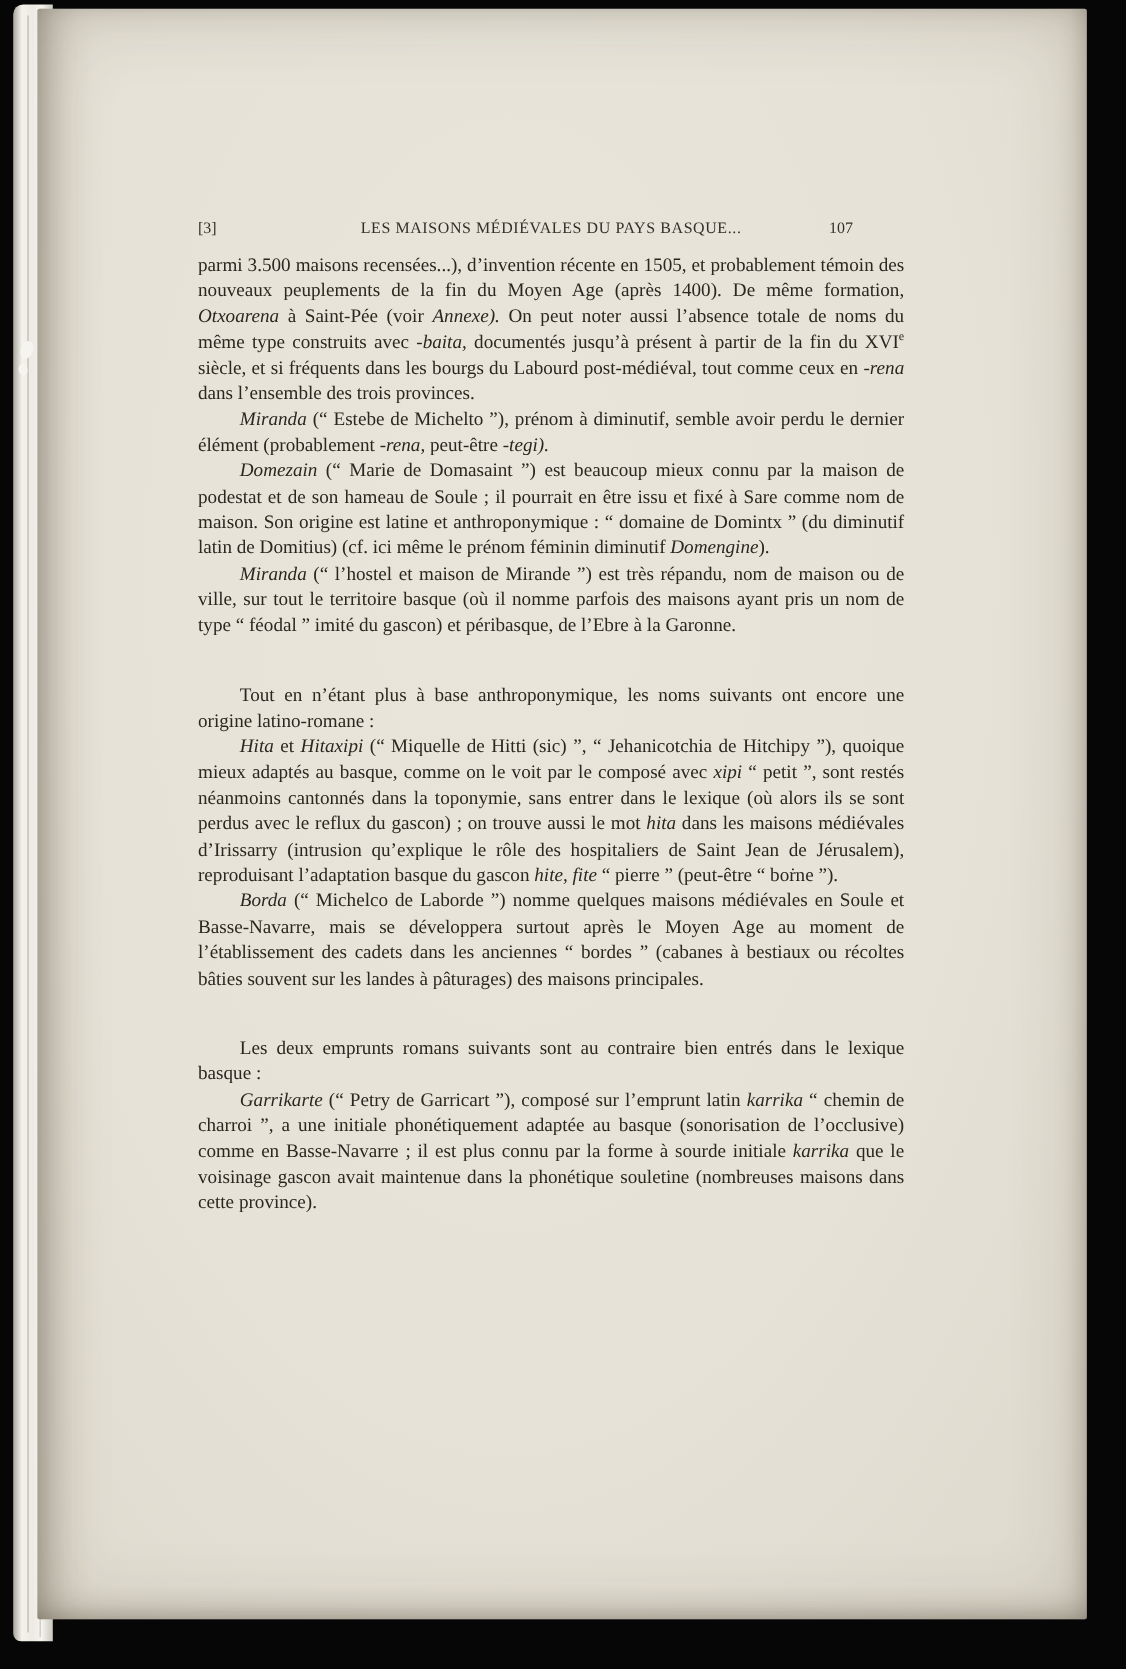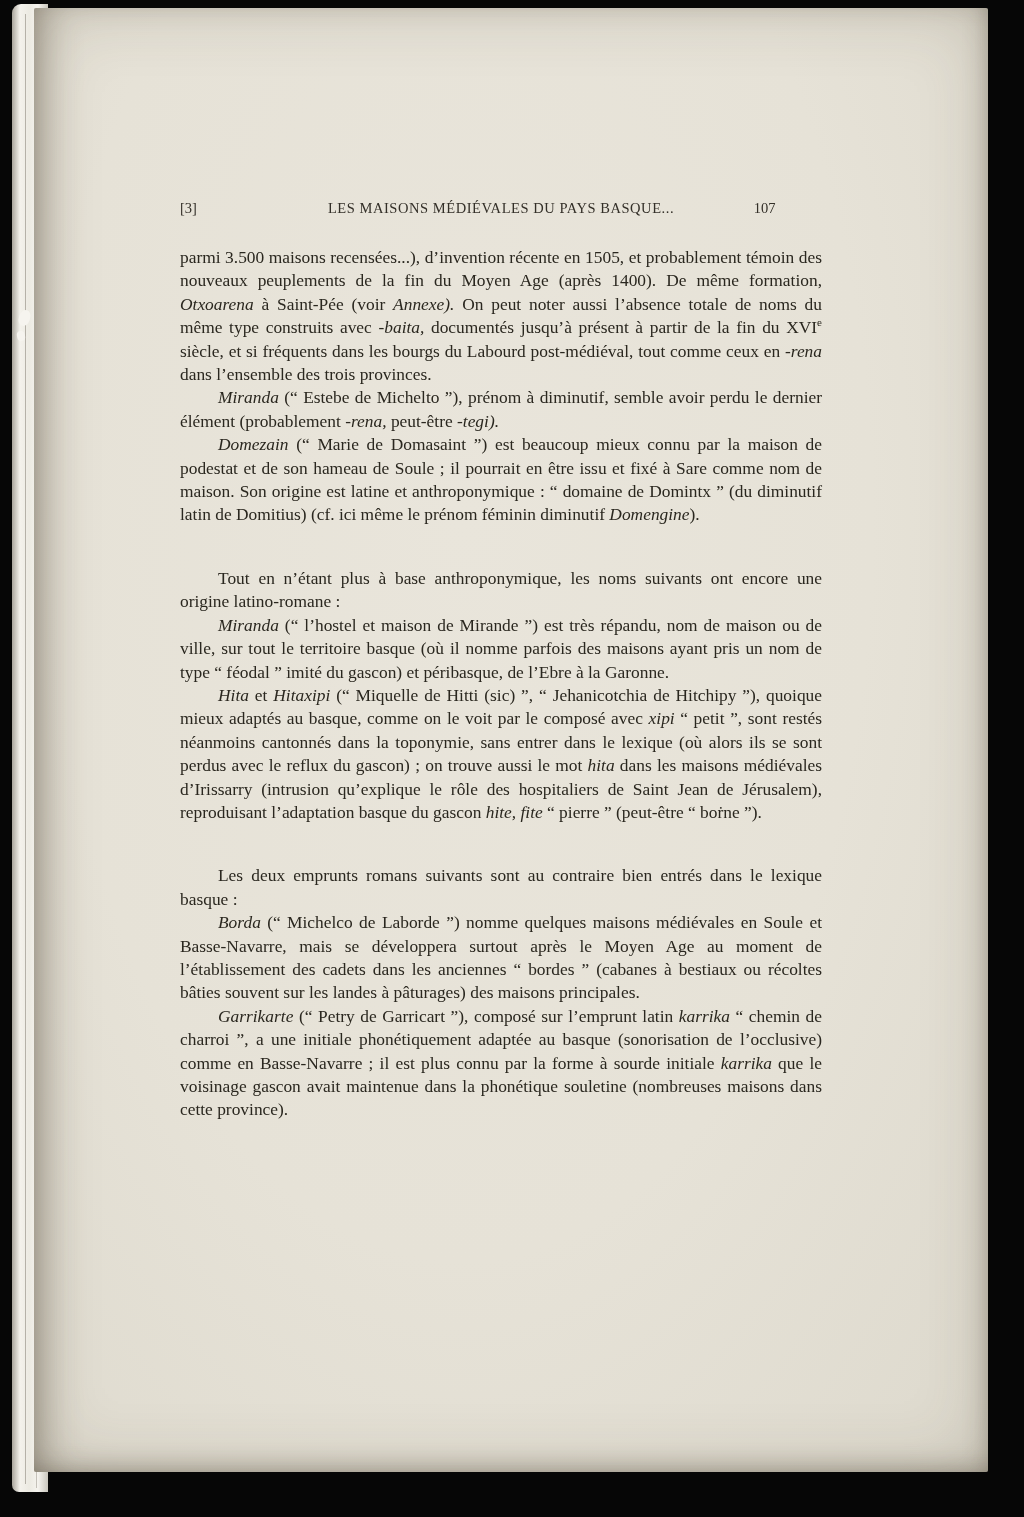--- a/index.html
+++ b/index.html
@@ -45,21 +45,21 @@
   .header {
     display:flex; align-items:baseline;
     margin-top:192px;
     font-size:14.5px;
     color:#332f28;
   }
   .header .section { flex:0 0 115px; }
   .header .title  { flex:1; text-align:center; letter-spacing:.55px; white-space:nowrap; }
   .header .pageno { flex:0 0 115px; text-align:center; }
   .body {
-    margin-top:29px;
+    margin-top:12px;
     font-size:17.4px;
     line-height:23.4px;
     color:var(--ink,#2a271f);
     text-align:justify;
   }
   p.para { margin:0; }
   p.para.indent { text-indent:38px; }
   p.para.gap { margin-top:40px; }
   .it { font-style:italic; }
   sup { font-size:11px; line-height:0; vertical-align:super; }
@@ -78,23 +78,23 @@
       <div class="header">
         <span class="section">[3]</span>
         <span class="title">LES MAISONS MÉDIÉVALES DU PAYS BASQUE...</span>
         <span class="pageno">107</span>
       </div>
 
       <div class="body">
           <p class="para"><span>parmi 3.500 maisons recensées...), d’invention récente en 1505, et probablement témoin des nouveaux peuplements de la fin du Moyen Age (après 1400). De même formation, </span><span class="it">Otxoarena</span><span> à Saint-Pée (voir </span><span class="it">Annexe).</span><span> On peut noter aussi l’absence totale de noms du même type construits avec </span><span class="it">-baita,</span><span> documentés jusqu’à présent à partir de la fin du XVI</span><sup>e</sup><span> siècle, et si fréquents dans les bourgs du Labourd post-médiéval, tout comme ceux en </span><span class="it">-rena</span><span> dans l’ensemble des trois provinces.</span></p>
           <p class="para indent"><span class="it">Miranda</span><span> (“ Estebe de Michelto ”), prénom à diminutif, semble avoir perdu le dernier élément (probablement </span><span class="it">-rena,</span><span> peut-être </span><span class="it">-tegi).</span></p>
           <p class="para indent"><span class="it">Domezain</span><span> (“ Marie de Domasaint ”) est beaucoup mieux connu par la maison de podestat et de son hameau de Soule ; il pourrait en être issu et fixé à Sare comme nom de maison. Son origine est latine et anthroponymique : “ domaine de Domintx ” (du diminutif latin de Domitius) (cf. ici même le prénom féminin diminutif </span><span class="it">Domengine</span><span>).</span></p>
+          <p class="para indent"><span class="it">Miranda</span><span> (“ l’hostel et maison de Mirande ”) est très répandu, nom de maison ou de ville, sur tout le territoire basque (où il nomme parfois des maisons ayant pris un nom de type “ féodal ” imité du gascon) et péribasque, de l’Ebre à la Garonne.</span></p>
           <p class="para indent gap"><span>Tout en n’étant plus à base anthroponymique, les noms suivants ont encore une origine latino-romane :</span></p>
-          <p class="para indent"><span class="it">Miranda</span><span> (“ l’hostel et maison de Mirande ”) est très répandu, nom de maison ou de ville, sur tout le territoire basque (où il nomme parfois des maisons ayant pris un nom de type “ féodal ” imité du gascon) et péribasque, de l’Ebre à la Garonne.</span></p>
           <p class="para indent"><span class="it">Hita</span><span> et </span><span class="it">Hitaxipi</span><span> (“ Miquelle de Hitti (sic) ”, “ Jehanicotchia de Hitchipy ”), quoique mieux adaptés au basque, comme on le voit par le composé avec </span><span class="it">xipi</span><span> “ petit ”, sont restés néanmoins cantonnés dans la toponymie, sans entrer dans le lexique (où alors ils se sont perdus avec le reflux du gascon) ; on trouve aussi le mot </span><span class="it">hita</span><span> dans les maisons médiévales d’Irissarry (intrusion qu’explique le rôle des hospitaliers de Saint Jean de Jérusalem), reproduisant l’adaptation basque du gascon </span><span class="it">hite, fite</span><span> “ pierre ” (peut-être “ boṙne ”).</span></p>
+          <p class="para indent"><span class="it">Borda</span><span> (“ Michelco de Laborde ”) nomme quelques maisons médiévales en Soule et Basse-Navarre, mais se développera surtout après le Moyen Age au moment de l’établissement des cadets dans les anciennes “ bordes ” (cabanes à bestiaux ou récoltes bâties souvent sur les landes à pâturages) des maisons principales.</span></p>
           <p class="para indent gap"><span>Les deux emprunts romans suivants sont au contraire bien entrés dans le lexique basque :</span></p>
-          <p class="para indent"><span class="it">Borda</span><span> (“ Michelco de Laborde ”) nomme quelques maisons médiévales en Soule et Basse-Navarre, mais se développera surtout après le Moyen Age au moment de l’établissement des cadets dans les anciennes “ bordes ” (cabanes à bestiaux ou récoltes bâties souvent sur les landes à pâturages) des maisons principales.</span></p>
           <p class="para indent"><span class="it">Garrikarte</span><span> (“ Petry de Garricart ”), composé sur l’emprunt latin </span><span class="it">karrika</span><span> “ chemin de charroi ”, a une initiale phonétiquement adaptée au basque (sonorisation de l’occlusive) comme en Basse-Navarre ; il est plus connu par la forme à sourde initiale </span><span class="it">karrika</span><span> que le voisinage gascon avait maintenue dans la phonétique souletine (nombreuses maisons dans cette province).</span></p>
         </div>
 
     </div>
   </div>
 </div>
 
 </body></html>

